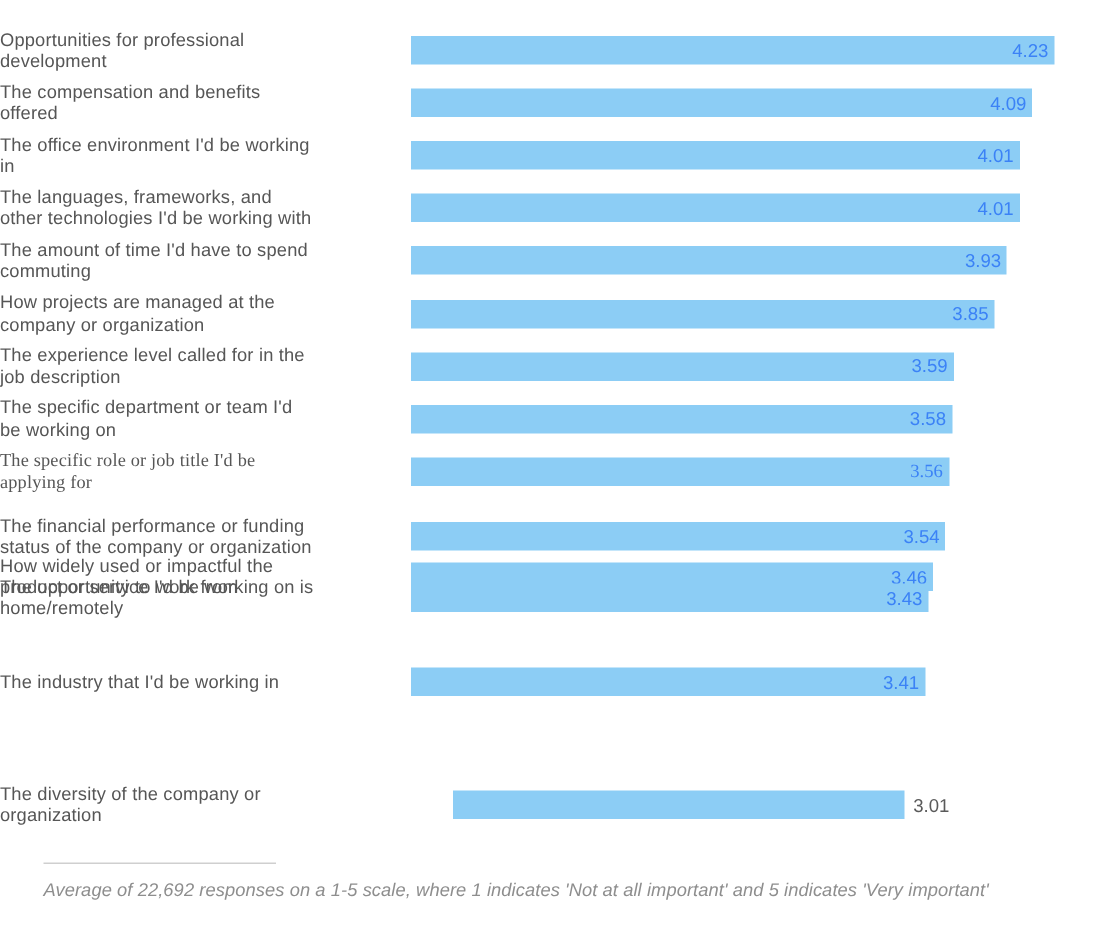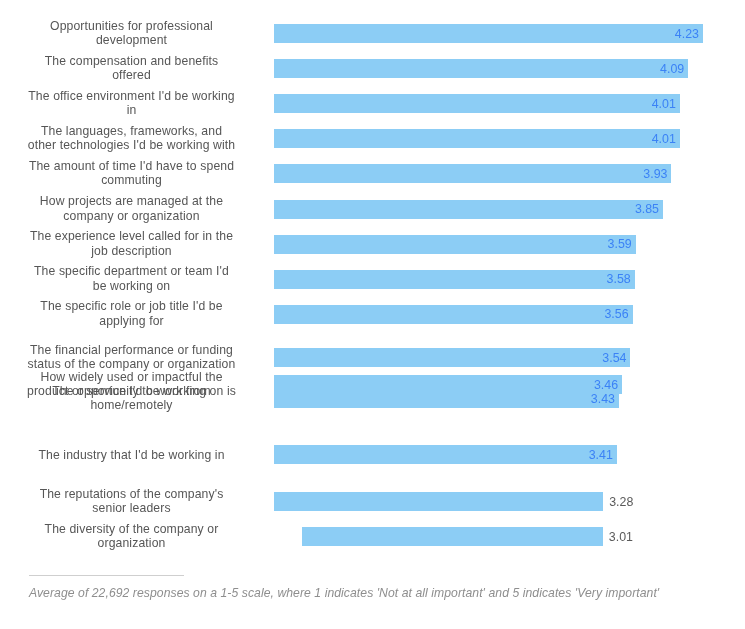--- a/index.html
+++ b/index.html
@@ -36,21 +36,21 @@
     position: absolute;
     left: 0;
     width: 745px;
     height: 19px;
   }
 
   .row-label {
     position: absolute;
     left: 0;
     width: 263px;
-    text-align: center;
+    text-align: left;
     font-size: 12.2px;
     line-height: 14.6px;
     color: #565656;
     letter-spacing: 0.01em;
     top: 50%;
     transform: translateY(-50%);
     white-space: pre-line;
   }
 
   .bar-track {
@@ -176,21 +176,21 @@
         </div>
       </div>
       <div class="row" style="top: 269.7px;">
         <div class="row-label">The specific department or team I'd
 be working on</div>
         <div class="bar-track" style="width: 360.675px;">
           <div class="bar" style="width: 360.675px; background: rgb(140, 205, 245);"></div>
           <div class="bar-value inside">3.58</div>
         </div>
       </div>
-      <div class="row" style="top: 304.8px;">
+      <div class="row" style="top: 304.8px; font-family: Liberation Serif, serif;">
         <div class="row-label">The specific role or job title I'd be
 applying for</div>
         <div class="bar-track" style="width: 358.575px;">
           <div class="bar" style="width: 358.575px; background: rgb(140, 205, 245);"></div>
           <div class="bar-value inside">3.56</div>
         </div>
       </div>
       <div class="row" style="top: 336px; margin-top: 12px;">
         <div class="row-label">The financial performance or funding
 status of the company or organization</div>
@@ -215,28 +215,20 @@
           <div class="bar-value inside">3.43</div>
         </div>
       </div>
       <div class="row" style="top: 445.2px;">
         <div class="row-label">The industry that I'd be working in</div>
         <div class="bar-track" style="width: 342.825px;">
           <div class="bar" style="width: 342.825px; background: rgb(140, 205, 245);"></div>
           <div class="bar-value inside">3.41</div>
         </div>
       </div>
-      <div class="row" style="top: 492.3px;">
-        <div class="row-label">The reputations of the company's
-senior leaders</div>
-        <div class="bar-track" style="width: 329.175px;">
-          <div class="bar" style="width: 329.175px; background: rgb(140, 205, 245);"></div>
-          <div class="bar-value outside">3.28</div>
-        </div>
-      </div>
       <div class="row" style="top: 527.4px;">
         <div class="row-label">The diversity of the company or
 organization</div>
         <div class="bar-track" style="width: 300.825px; margin-left: 28px;">
           <div class="bar" style="width: 300.825px; background: rgb(140, 205, 245);"></div>
           <div class="bar-value outside">3.01</div>
         </div>
       </div>
     </div>
 

